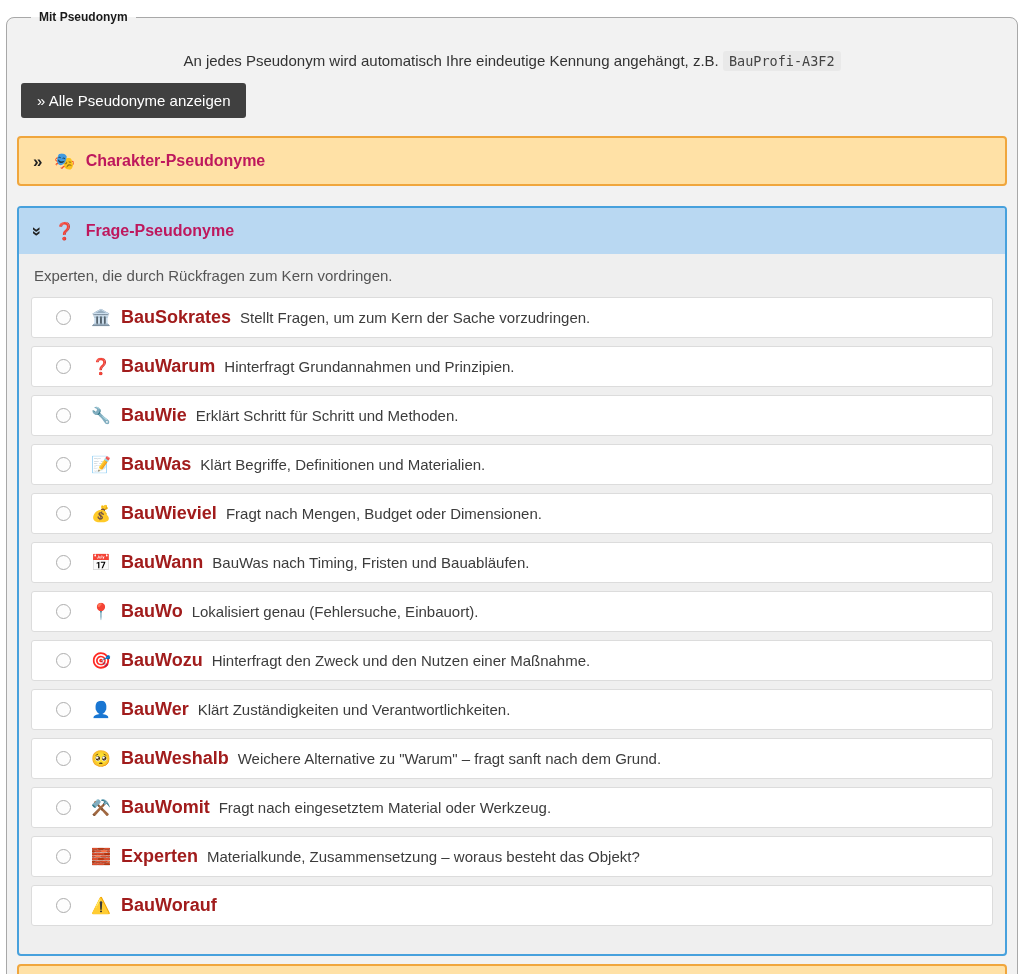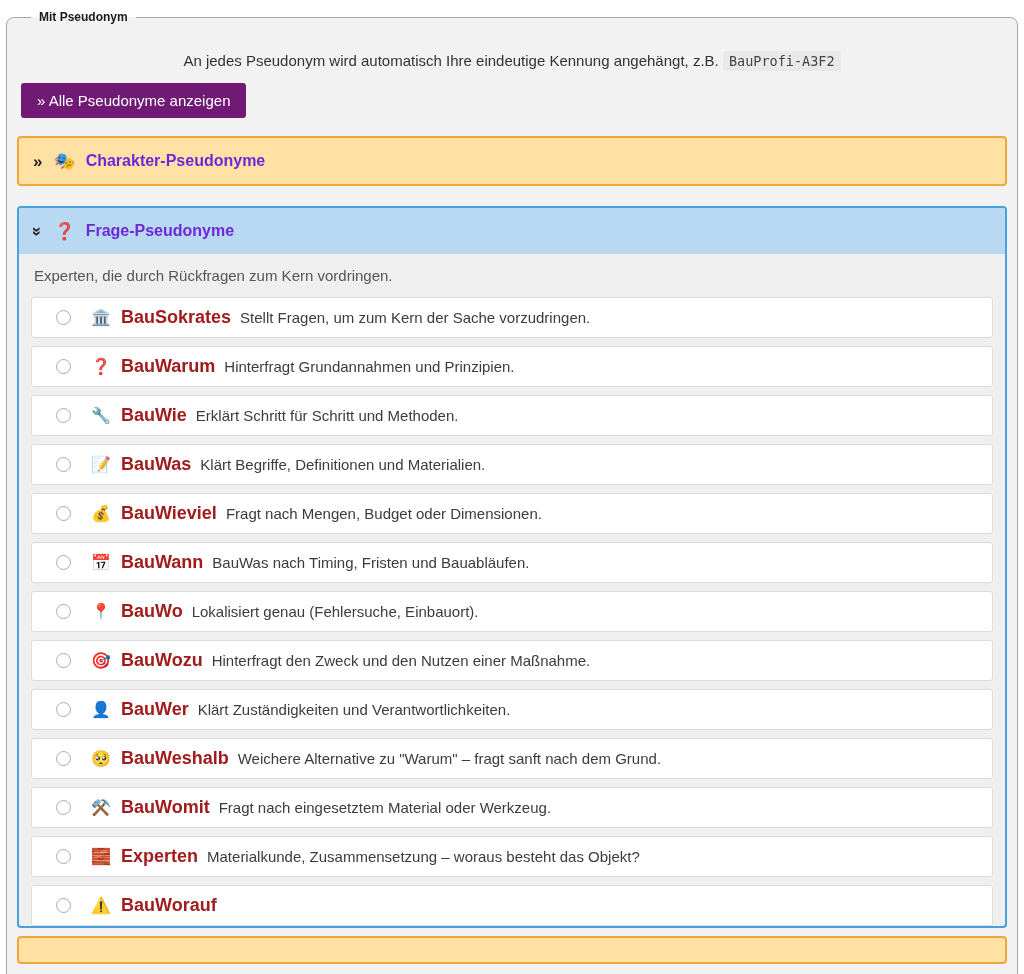--- a/index.html
+++ b/index.html
@@ -42,21 +42,21 @@
     font-size: 13.5px;
     background: #e9e9e9;
     color: #444;
     padding: 2px 6px;
     border-radius: 3px;
   }
 
   .show-all-btn {
     display: inline-block;
     margin: 14px 0 0 4px;
-    background: #701a75;
+    background: #404040;
     color: #ffffff;
     border: none;
     border-radius: 3px;
     font-family: inherit;
     font-size: 15px;
     padding: 9px 16px;
     cursor: pointer;
   }
 
   .panel {
@@ -82,39 +82,39 @@
     display: inline-block;
     transform: rotate(90deg);
   }
   .panel-header .panel-icon {
     font-size: 17px;
     margin-right: 10px;
     line-height: 1;
   }
   .panel-header .panel-title {
     font-weight: bold;
-    color: #6d28d9;
+    color: #be185d;
   }
 
   .panel.collapsed {
     background: #ffe1a6;
     border: 2px solid #f0a63d;
   }
 
   .panel.expanded {
     background: #efefef;
     border: 2px solid #47a1dd;
     margin-top: 20px;
   }
   .panel.expanded .panel-header {
     background: #b9d8f2;
   }
 
   .panel-body {
-    padding: 0 12px 0 12px;
+    padding: 0 12px 28px 12px;
   }
   .panel-description {
     font-size: 15px;
     color: #555;
     padding: 13px 3px 13px 3px;
   }
 
   .pseudonym-list {
     display: block;
   }

